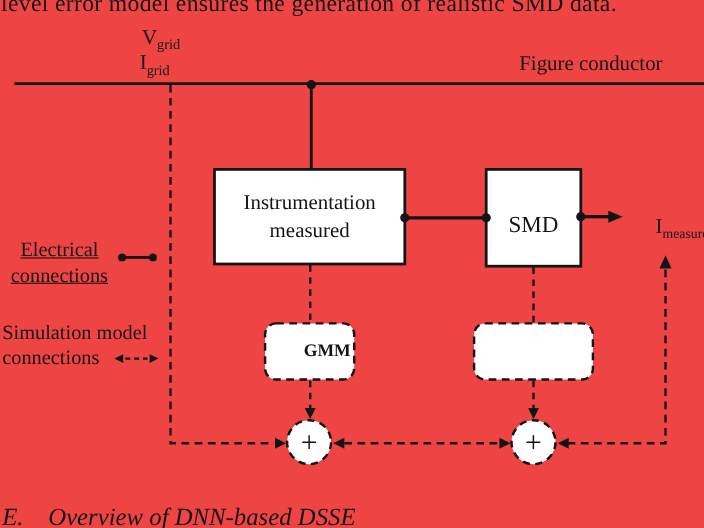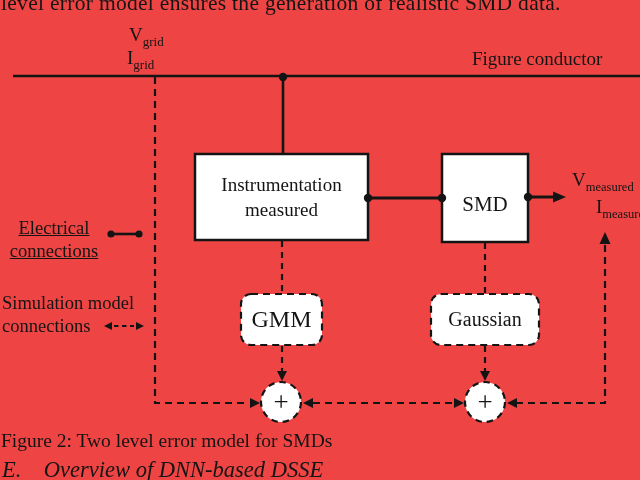--- a/index.html
+++ b/index.html
@@ -126,40 +126,35 @@
   <div class="lbl" style="left:127px;top:48px;">
     <span>I</span><sub>grid</sub>
   </div>
 
   <div class="lbl" style="left:472px;top:49px;">Figure conductor</div>
 
   <div class="blocktext" style="left:195px;top:154px;width:173px;height:86px;">Instrumentation measured</div>
 
   <div class="blocktext" style="left:442px;top:154px;width:86px;height:100px;font-size:21px;">SMD</div>
 
-  <div class="blocktext" style="left:241px;top:294px;width:81px;height:51px;font-size:24px;">GMM</div>
+  <div class="blocktext" style="left:257px;top:294px;width:81px;height:51px;font-size:16px;font-weight:bold;">GMM</div>
 
-  <div class="blocktext" style="left:431px;top:294px;width:108px;height:51px;font-size:20px;">Gaussian</div>
 
-  <div class="lbl meas" style="left:572px;top:170px;">
-    <span>V</span><sub>measured</sub>
-  </div>
   <div class="lbl meas" style="left:596px;top:197px;">
     <span>I</span><sub>measured</sub>
   </div>
 
   <div class="legend-lbl legend-electrical">
     <span>Electrical</span>
     <span>connections</span>
   </div>
 
   <div class="legend-lbl legend-simulation">
     <span>Simulation model</span>
     <span>connections</span>
   </div>
 
   <div class="sum-plus" style="left:261px;top:382px;">+</div>
   <div class="sum-plus" style="left:465px;top:382px;">+</div>
 
-  <div class="abs caption">Figure 2: Two level error model for SMDs</div>
   <div class="abs section-heading">E.    Overview of DNN-based DSSE</div>
 
 </div>
 
 </body></html>

